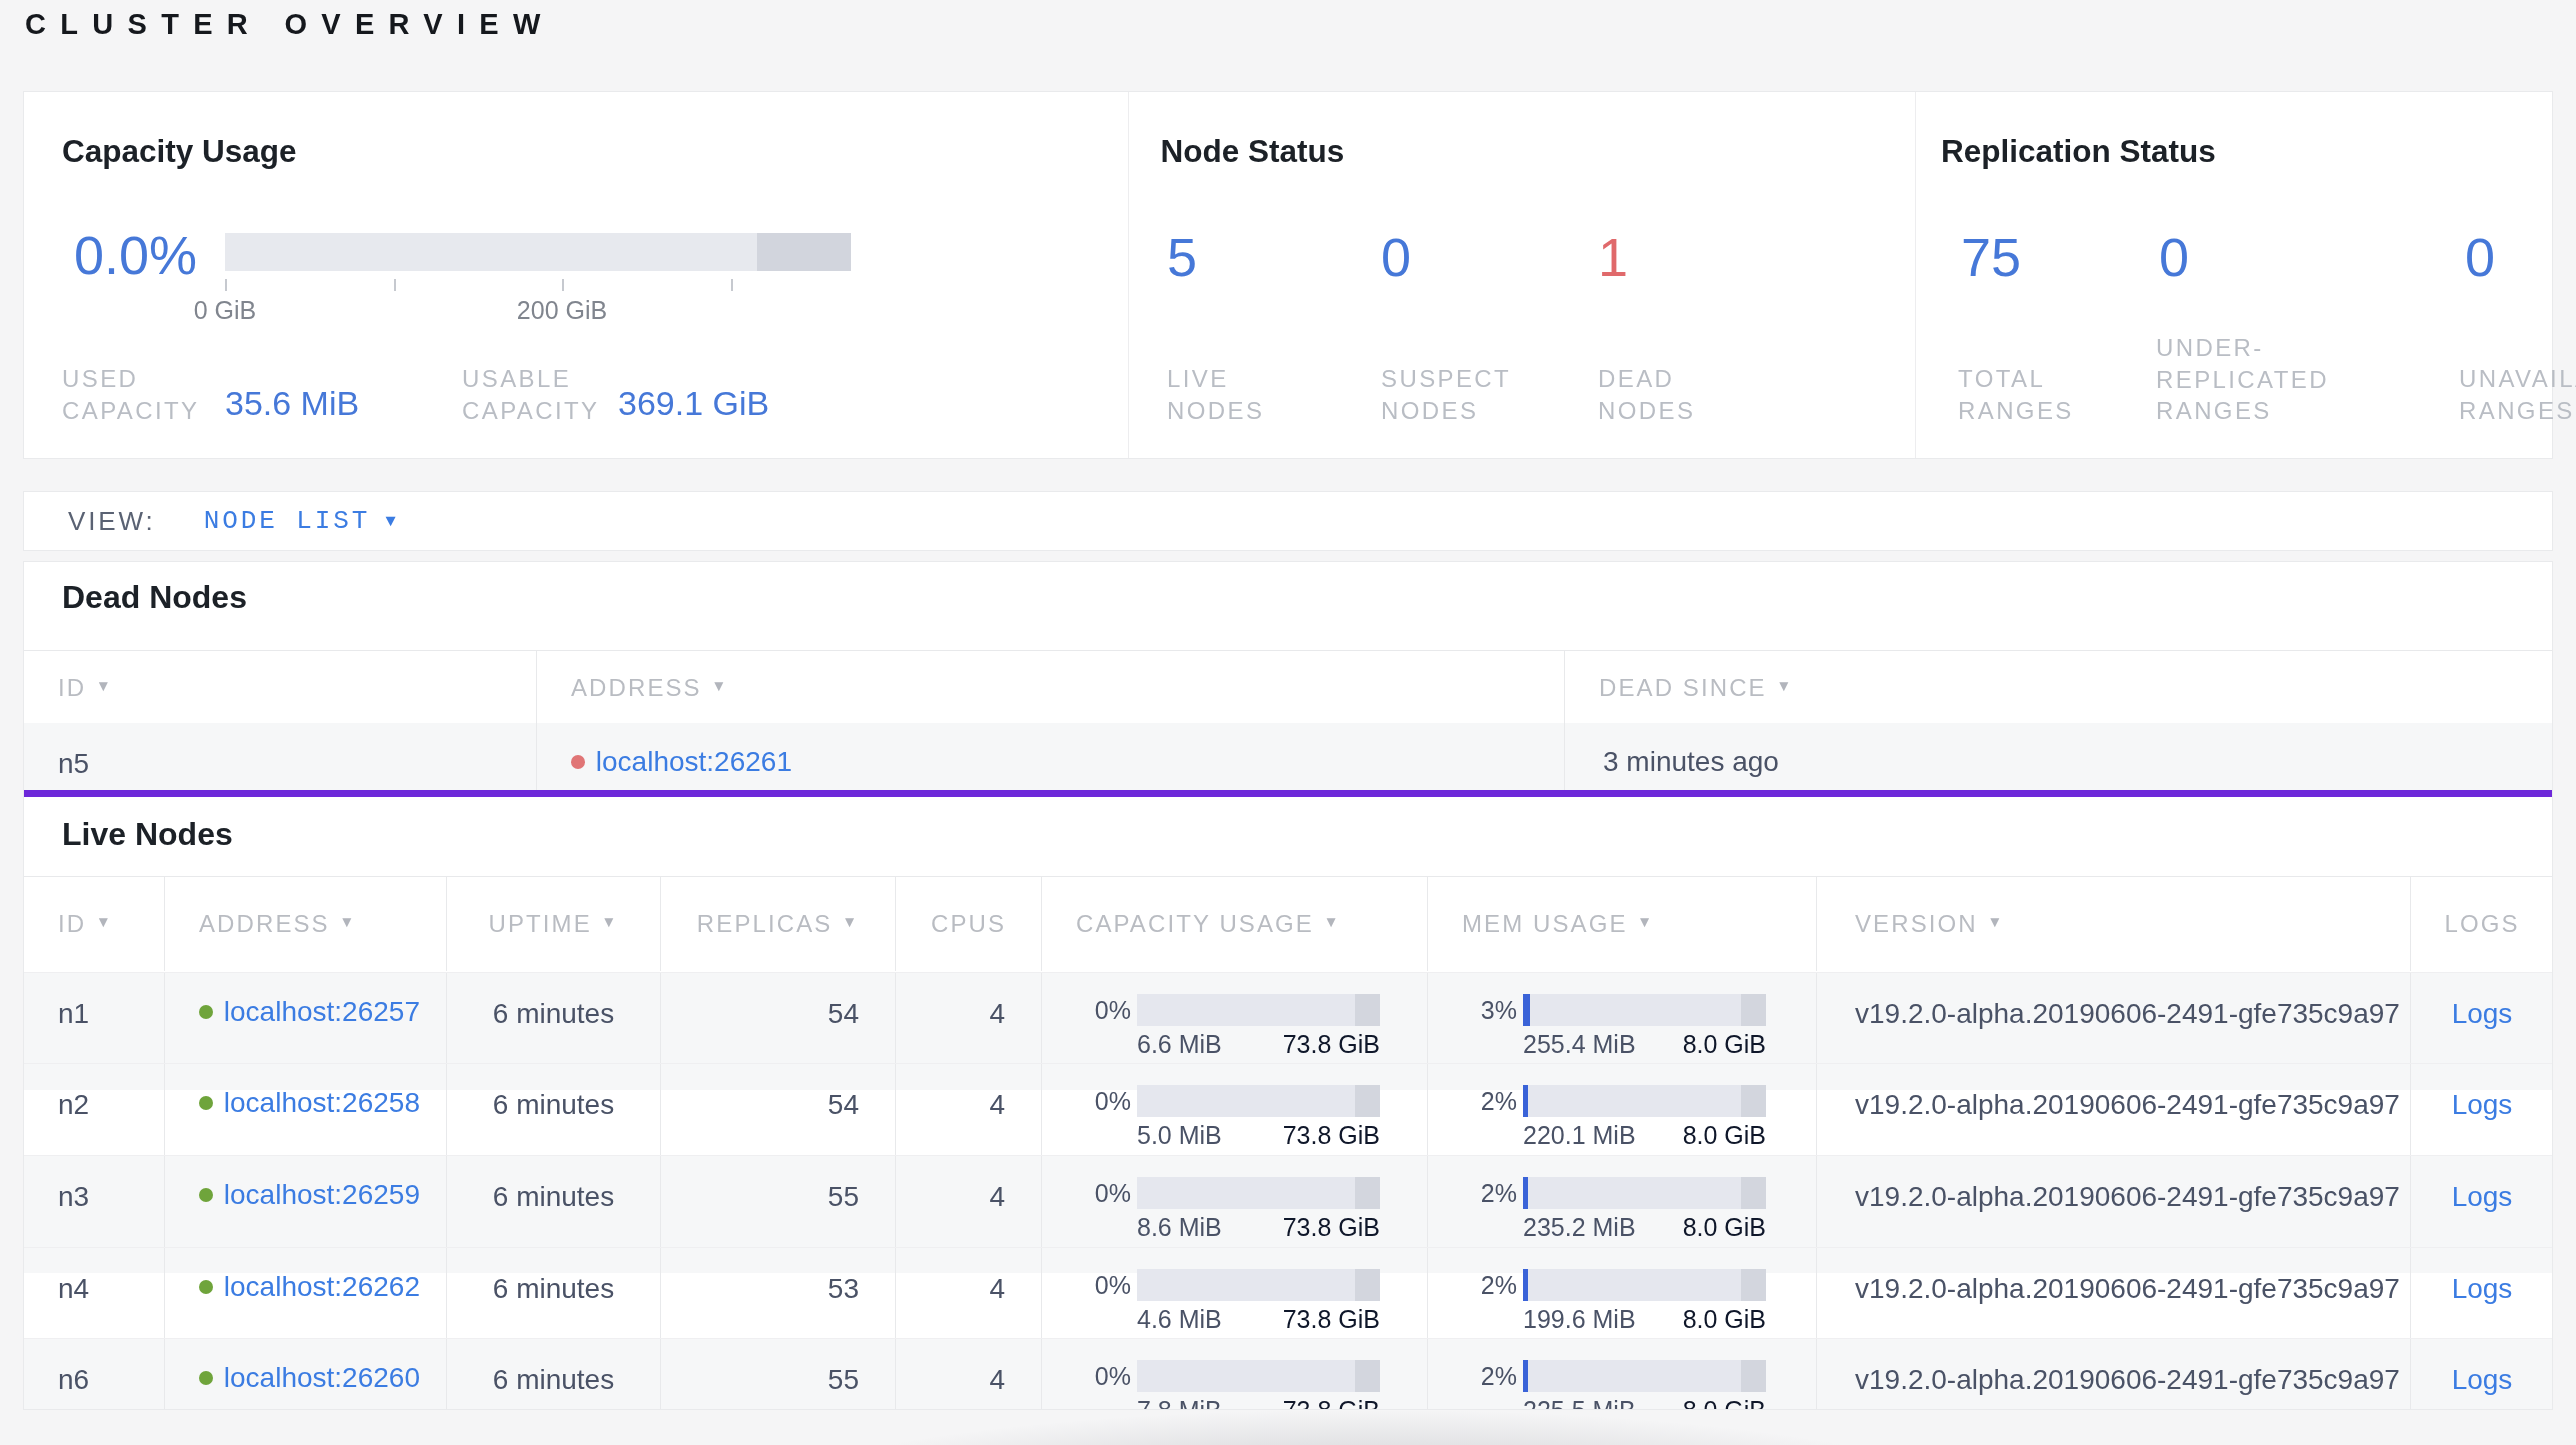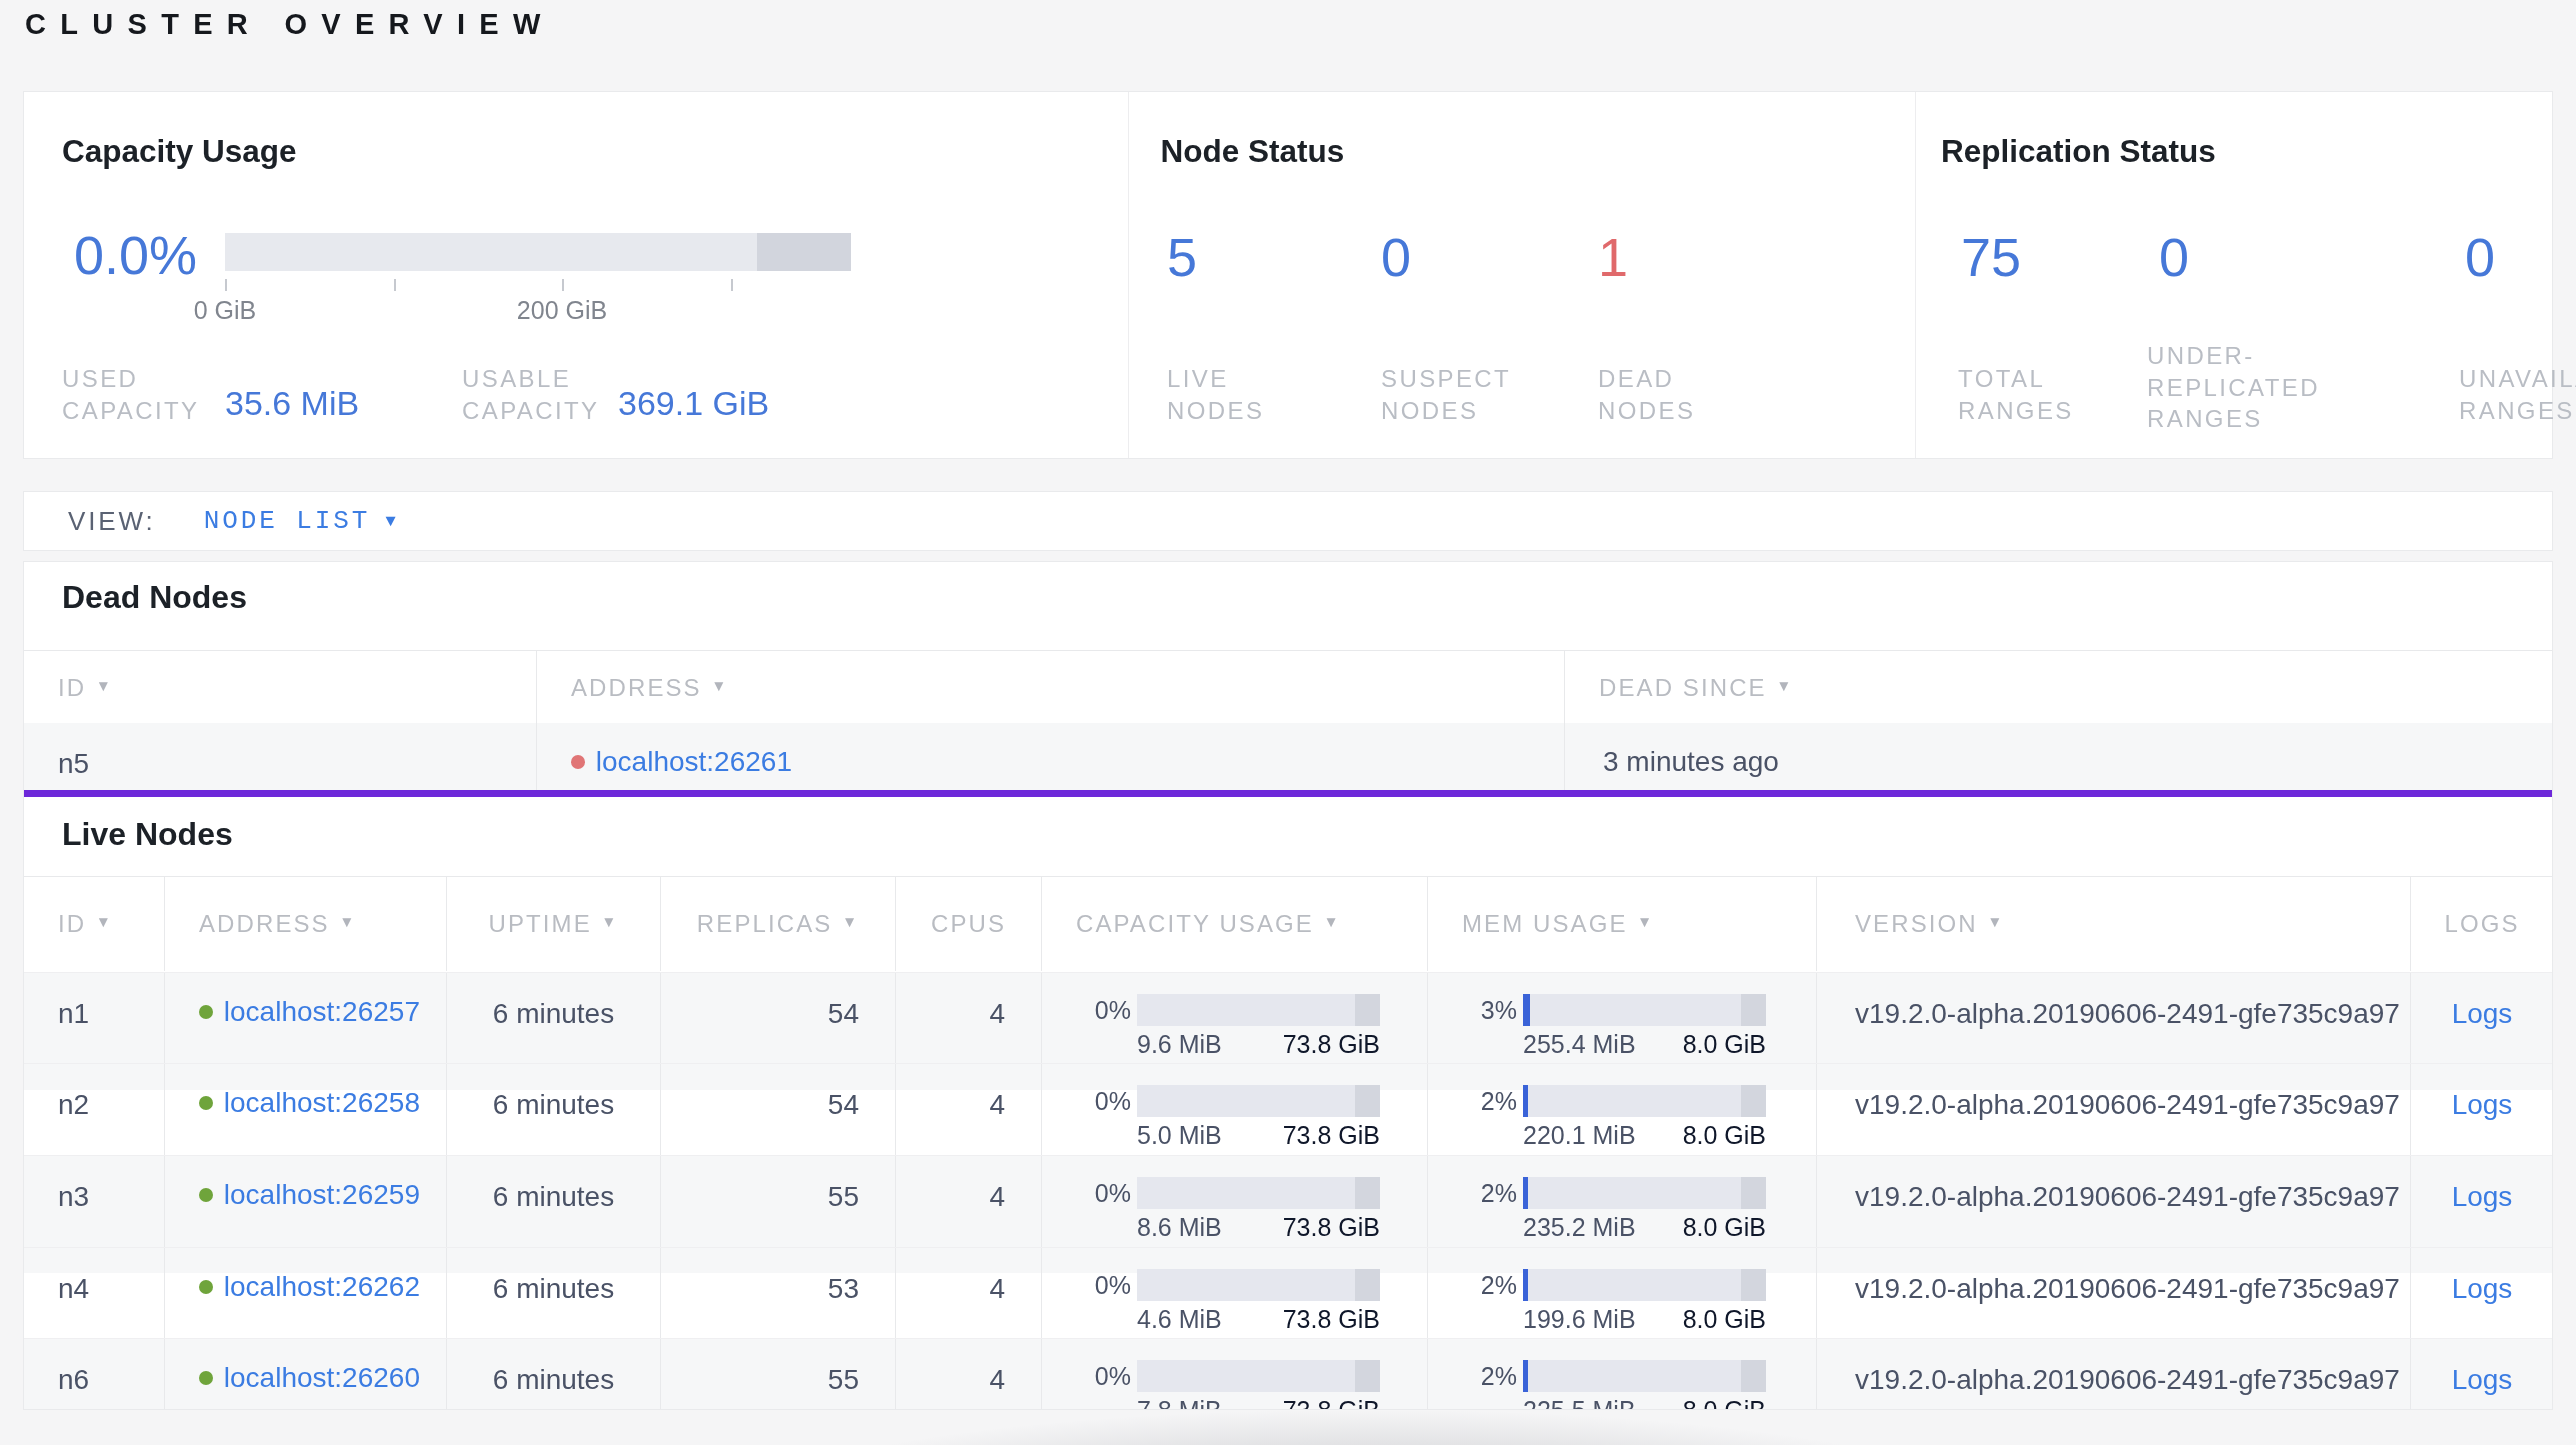--- a/index.html
+++ b/index.html
@@ -177,21 +177,21 @@
   <div class="abs divider-left" style="left:1891px;width:639px;height:100%;">
     <div class="abs sec-title" style="left:25px;top:40px;">Replication Status</div>
 
     <div class="abs big-stat" style="left:45px;top:136px;">75</div>
     <div class="abs mini-label" style="left:42px;top:271px;">
       <div>TOTAL</div>
       <div>RANGES</div>
     </div>
 
     <div class="abs big-stat" style="left:243px;top:136px;">0</div>
-    <div class="abs mini-label" style="left:231px;top:240px;margin-top:8px;">
+    <div class="abs mini-label" style="left:240px;top:240px;">
       <div>UNDER-</div>
       <div>REPLICATED</div>
       <div>RANGES</div>
     </div>
 
     <div class="abs big-stat" style="left:549px;top:136px;">0</div>
     <div class="abs mini-label" style="left:543px;top:271px;">
       <div>UNAVAILABLE</div>
       <div>RANGES</div>
     </div>
@@ -283,21 +283,21 @@
     <div class="cell td right">54</div>
     <div class="cell td right">4</div>
     <div class="cell td usage">
       <div class="usage-row">
         <span class="usage-pct">0%</span>
         <span class="minibar">
             <span class="fill" style="width: 0%;"></span>
           </span>
       </div>
       <div class="usage-labels">
-        <span class="usage-used">9.6 MiB</span>
+        <span class="usage-used">6.6 MiB</span>
         <span class="usage-total">73.8 GiB</span>
       </div>
     </div>
     <div class="cell td usage">
       <div class="usage-row">
         <span class="usage-pct">3%</span>
         <span class="minibar">
             <span class="fill" style="width: 3%;"></span>
           </span>
       </div>

